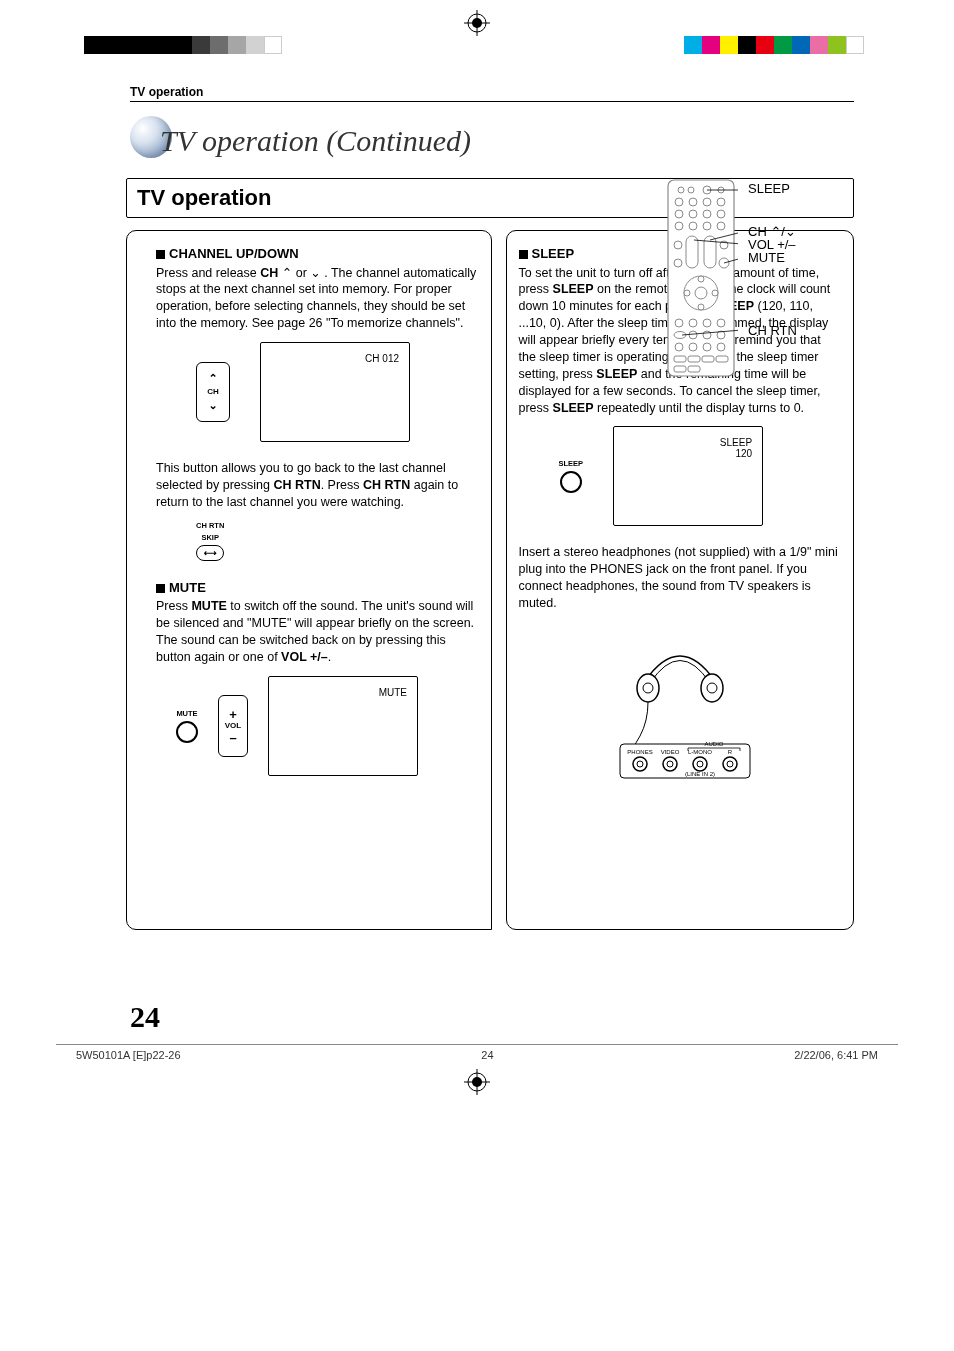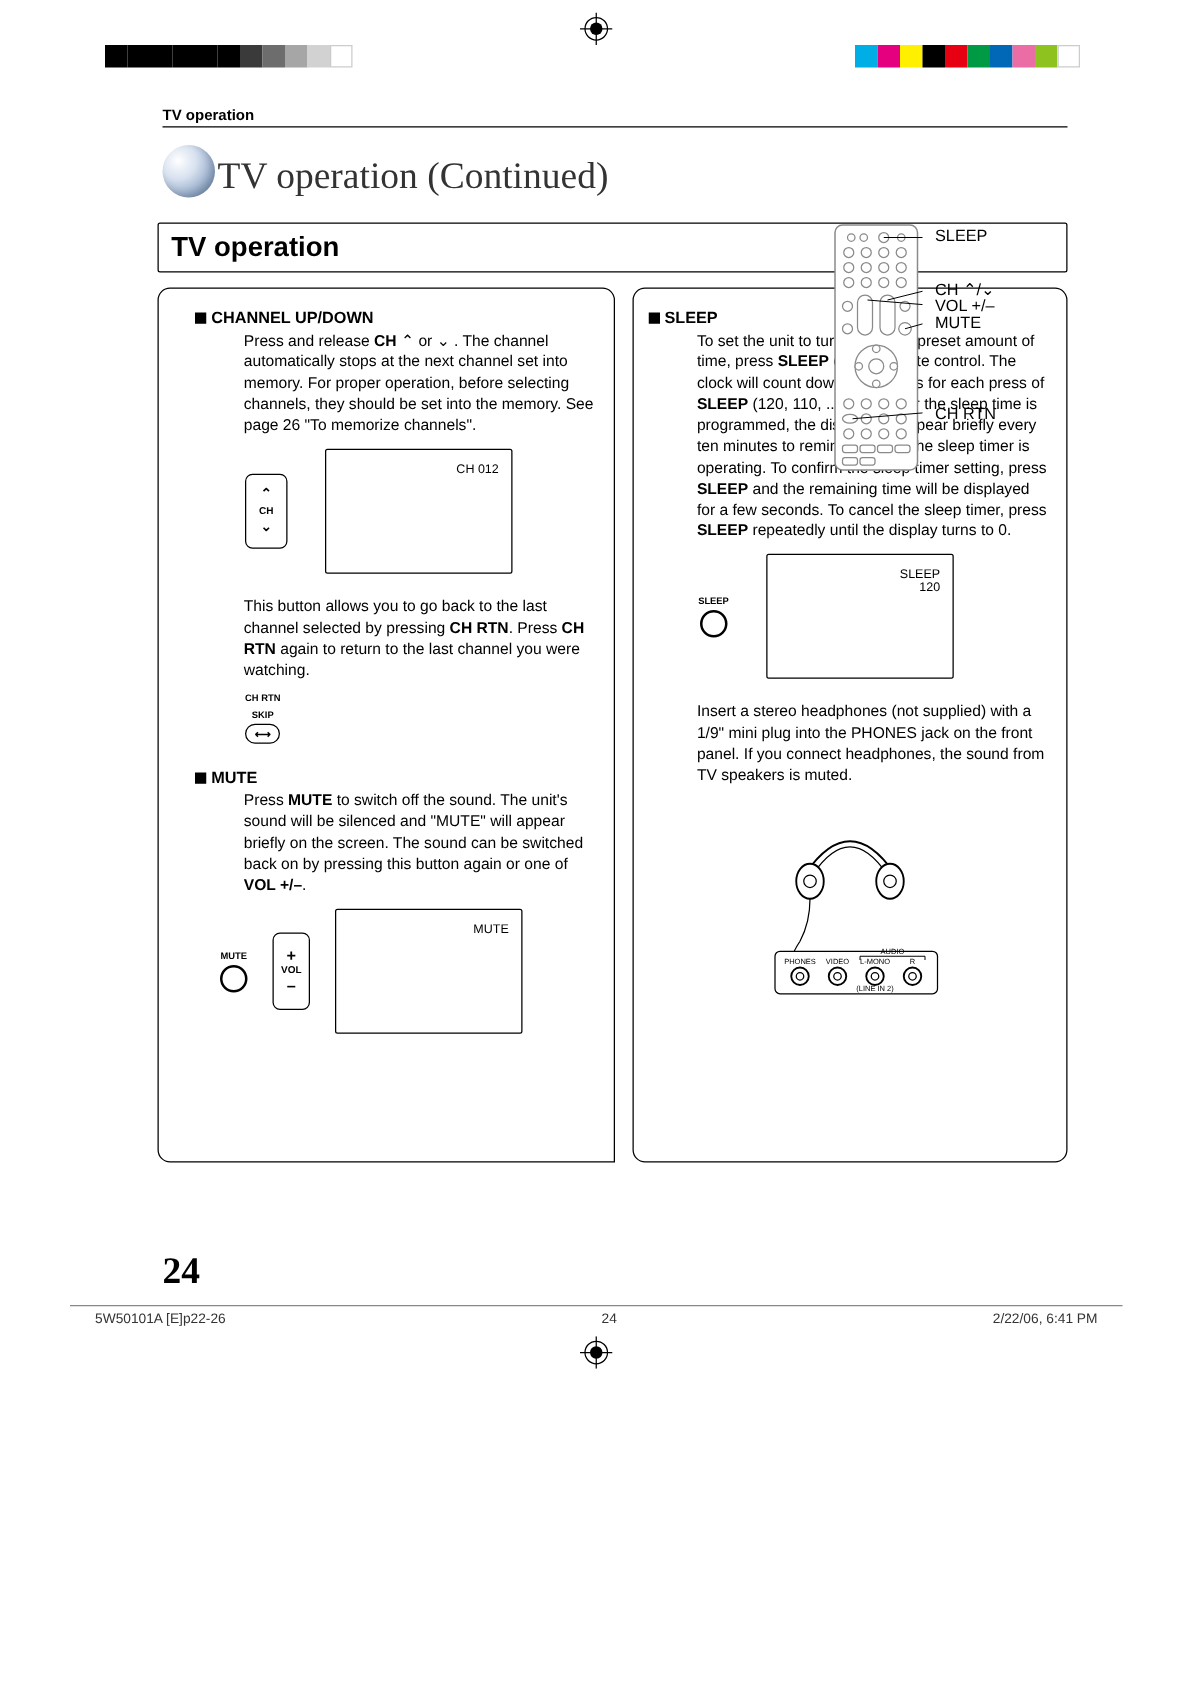--- a/index.html
+++ b/index.html
@@ -30,23 +30,24 @@
     margin: 40px 0 2px 80px;
   }
   .thin-rule { height:1px; background:#000; margin: 0 50px 8px 80px; }
   .title-row {
     display:flex;
     align-items:flex-start;
     margin: 8px 0 10px 80px;
   }
   .title-text {
     font-family: "Times New Roman", Times, serif;
+    font-style: italic;
     font-size: 30px;
     color:#333;
-    margin-left: 16px;
+    margin-left: 2px;
     margin-top:14px;
   }
   .circle-3d {
     width:42px; height:42px;
     border-radius:50%;
     background: radial-gradient(circle at 30% 30%, #fff, #d7e1ef 35%, #5a7ca8 100%);
     flex:none;
     margin-right:-14px;
     margin-top:6px;
     box-shadow: inset -3px -3px 6px rgba(0,0,0,.15);
@@ -90,21 +91,21 @@
     border:1px solid #000;
     border-radius:10px;
     padding: 14px 12px 20px 12px;
     font-size:12.5px;
     line-height:1.35;
   }
   .left-col { min-height: 700px; border-bottom-left-radius:10px; border-bottom-right-radius:0;padding-left:29px;}
   .right-col { min-height: 590px; }
   .h-sub { font-weight:bold; font-size:13px; }
   .sq { display:inline-block; width:9px; height:9px; background:#000; margin-right:4px; vertical-align:middle; }
-  .para { margin-top:2px; margin-bottom:10px;margin-left:39px; }
+  .para { margin-top:2px; margin-bottom:10px; }
   .figrow {
     display:flex;
     align-items:center;
     gap:30px;
     margin: 8px 0 18px 40px;
   }
   .tv-screen {
     width:150px; height:100px;
     border:1.5px solid #000;
     border-radius:2px;

